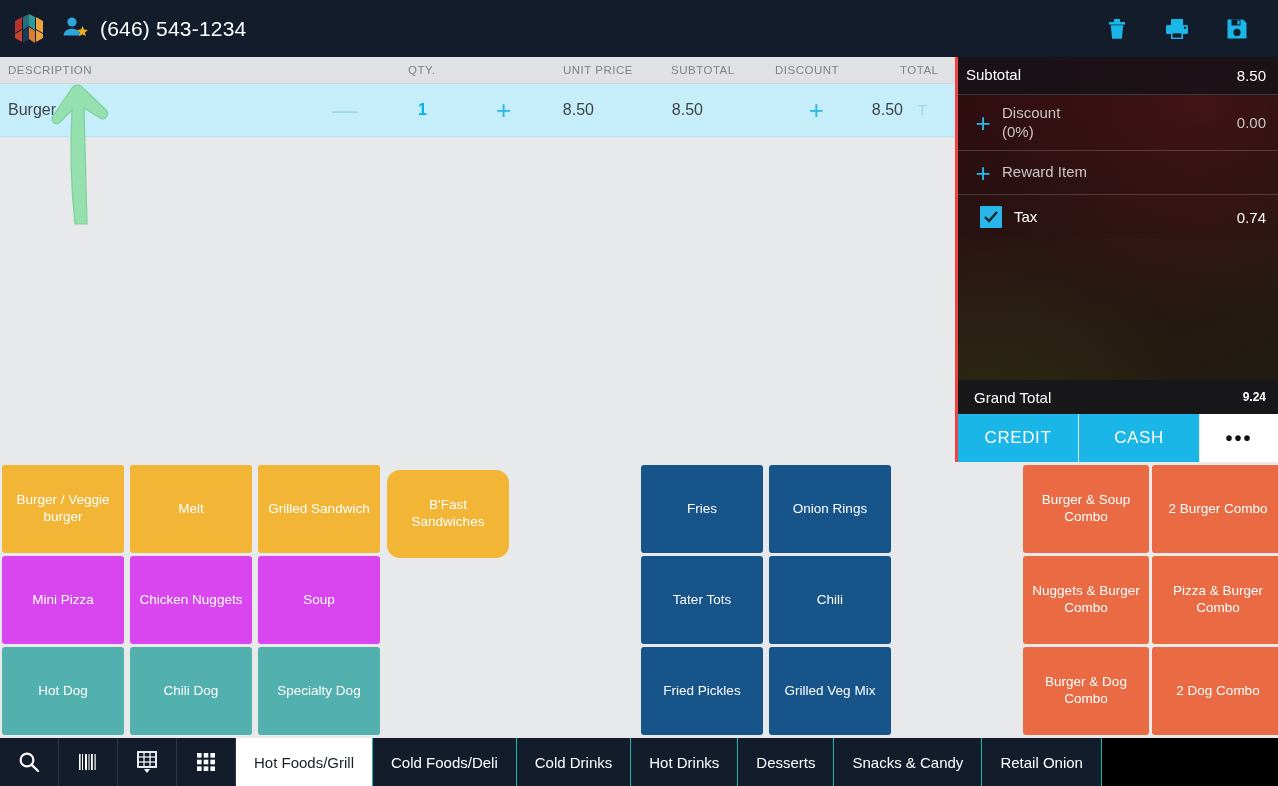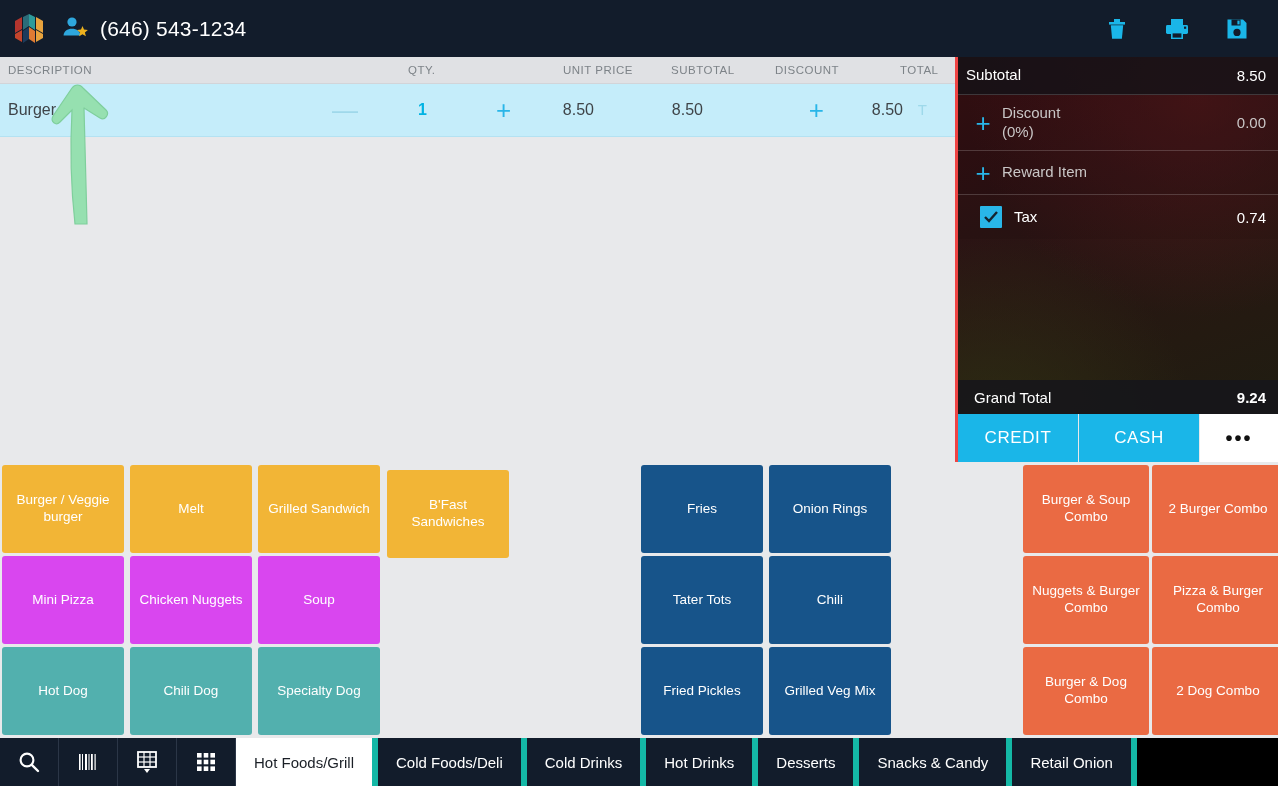--- a/index.html
+++ b/index.html
@@ -196,21 +196,21 @@
     left: 0; bottom: 48px;
     width: 320px; height: 34px;
     box-sizing: border-box;
     background: rgba(22,22,26,0.88);
     display: flex;
     align-items: center;
     padding: 0 12px 0 16px;
     color: #ffffff;
   }
   .grand-total .gt-label { font-size: 15px; flex: 1 1 auto; }
-  .grand-total .gt-val { font-size: 15px; font-weight: bold; }
+  .grand-total .gt-val { font-size: 12px; font-weight: bold; }
 
   .pay-row {
     position: absolute;
     left: 0; bottom: 0;
     width: 320px; height: 48px;
     display: flex;
   }
   .pay-btn {
     flex: 1 1 0;
     background: #1ab6e8;
@@ -276,21 +276,21 @@
     background: #121c2b;
     border-right: 1px solid #2b3647;
     display: flex;
     align-items: center;
     justify-content: center;
   }
   .bb-icon svg { display: block; }
   .bb-tab {
     flex: 0 0 auto;
     background: #121c2b;
-    border-right: 6px solid #14b8a6;
+    border-right: 1px solid #14b8a6;
     color: #ffffff;
     font-size: 15px;
     display: flex;
     align-items: center;
     justify-content: center;
     padding: 0 18px;
     white-space: nowrap;
   }
   .bb-tab.active {
     background: #ffffff;
@@ -418,21 +418,21 @@
       <div class="pay-btn">CASH</div>
       <div class="pay-more">•••</div>
     </div>
   </div>
 
   <div class="grids">
 
     <div class="tile yellow" style="left:2px;  top:2px;   width:122px; height:88px;">Burger / Veggie burger</div>
     <div class="tile yellow" style="left:130px;top:2px;   width:122px; height:88px;">Melt</div>
     <div class="tile yellow" style="left:258px;top:2px;   width:122px; height:88px;">Grilled Sandwich</div>
-    <div class="tile yellow" style="left:387px;top:7px;   width:122px; height:88px;">B'Fast Sandwiches</div>
+    <div class="tile yellow" style="left:387px;top:7px;   width:122px; height:88px;border-radius:13px;">B'Fast Sandwiches</div>
     <div class="tile red" style="left:2px;  top:93px;  width:122px; height:88px;">Mini Pizza</div>
     <div class="tile red" style="left:130px;top:93px;  width:122px; height:88px;">Chicken Nuggets</div>
     <div class="tile red" style="left:258px;top:93px;  width:122px; height:88px;">Soup</div>
     <div class="tile teal" style="left:2px;  top:184px; width:122px; height:88px;">Hot Dog</div>
     <div class="tile teal" style="left:130px;top:184px; width:122px; height:88px;">Chili Dog</div>
     <div class="tile teal" style="left:258px;top:184px; width:122px; height:88px;">Specialty Dog</div>
 
     <div class="tile blue" style="left:641px;top:2px;   width:122px; height:88px;">Fries</div>
     <div class="tile blue" style="left:769px;top:2px;   width:122px; height:88px;">Onion Rings</div>
     <div class="tile blue" style="left:641px;top:93px;  width:122px; height:88px;">Tater Tots</div>

